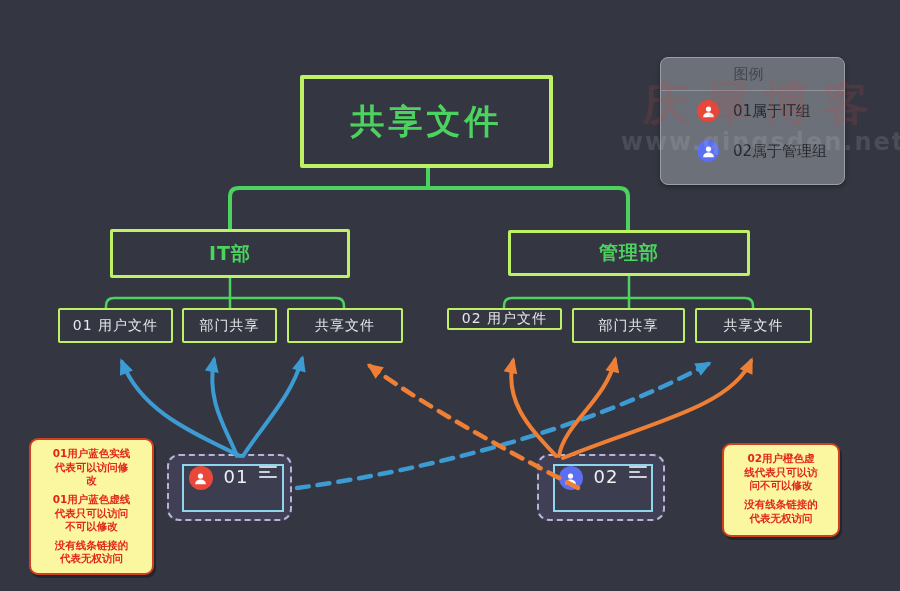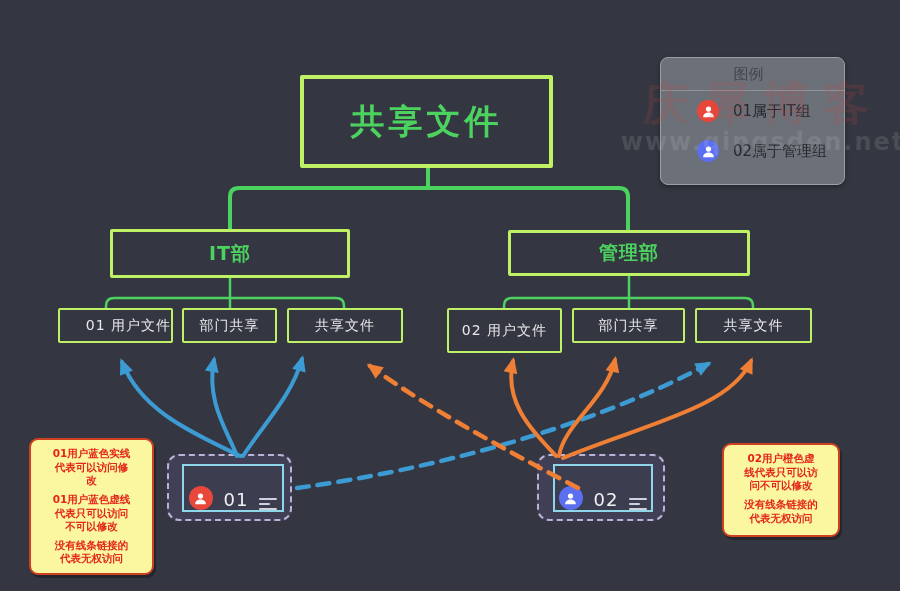--- a/index.html
+++ b/index.html
@@ -25,21 +25,21 @@
   #arrow-layer{z-index:5;}
   .boxes{position:absolute;left:0;top:0;width:100%;height:100%;z-index:2;}
   
   .unode{
     position:absolute;z-index:4;box-sizing:border-box;
     border:2px dashed #b9b3da;border-radius:12px;background:#413f55;
   }
   .unode-inner{
     position:absolute;box-sizing:border-box;
     border:2px solid #8ed6ea;background:#3c3e50;
-    display:flex;align-items:flex-end;justify-content:center;gap:11px;
+    display:flex;align-items:flex-start;justify-content:center;gap:11px;
   }
   .unode-inner .uid{color:#f0f1f5;font-size:18px;letter-spacing:1px;}
   .avatar{
     width:24px;height:24px;border-radius:50%;
     display:flex;align-items:center;justify-content:center;flex:0 0 auto;
   }
   .avatar svg{width:15px;height:15px;display:block;}
   .avatar-red{background:#e8473a;}
   .avatar-blue{background:#5b6ff0;}
   .menu-icon{display:flex;flex-direction:column;gap:3px;align-items:flex-start;}
@@ -101,31 +101,31 @@
     <span class="lbl">共享文件</span>
   </div>
 
   <div class="gbox dept-box" style="left:508px;top:230px;width:242px;height:46px;">
     <span class="lbl">管理部</span>
   </div>
   <div class="gbox dept-box" style="left:110px;top:229px;width:240px;height:49px;">
     <span class="lbl">IT部</span>
   </div>
 
-  <div class="gbox child-box" style="left:58px;top:308px;width:115px;height:35px;justify-content:flex-end;">
+  <div class="gbox child-box" style="left:58px;top:308px;width:115px;height:35px;">
     <span class="lbl">01 用户文件</span>
   </div>
   <div class="gbox child-box" style="left:182px;top:308px;width:95px;height:35px;">
     <span class="lbl">部门共享</span>
   </div>
   <div class="gbox child-box" style="left:287px;top:308px;width:116px;height:35px;">
     <span class="lbl">共享文件</span>
   </div>
 
-  <div class="gbox child-box" style="left:447px;top:308px;width:115px;height:45px;">
+  <div class="gbox child-box" style="left:447px;top:308px;width:115px;height:22px;">
     <span class="lbl">02 用户文件</span>
   </div>
   <div class="gbox child-box" style="left:572px;top:308px;width:113px;height:35px;">
     <span class="lbl">部门共享</span>
   </div>
   <div class="gbox child-box" style="left:695px;top:308px;width:117px;height:35px;">
     <span class="lbl">共享文件</span>
   </div>
 </div>
 

